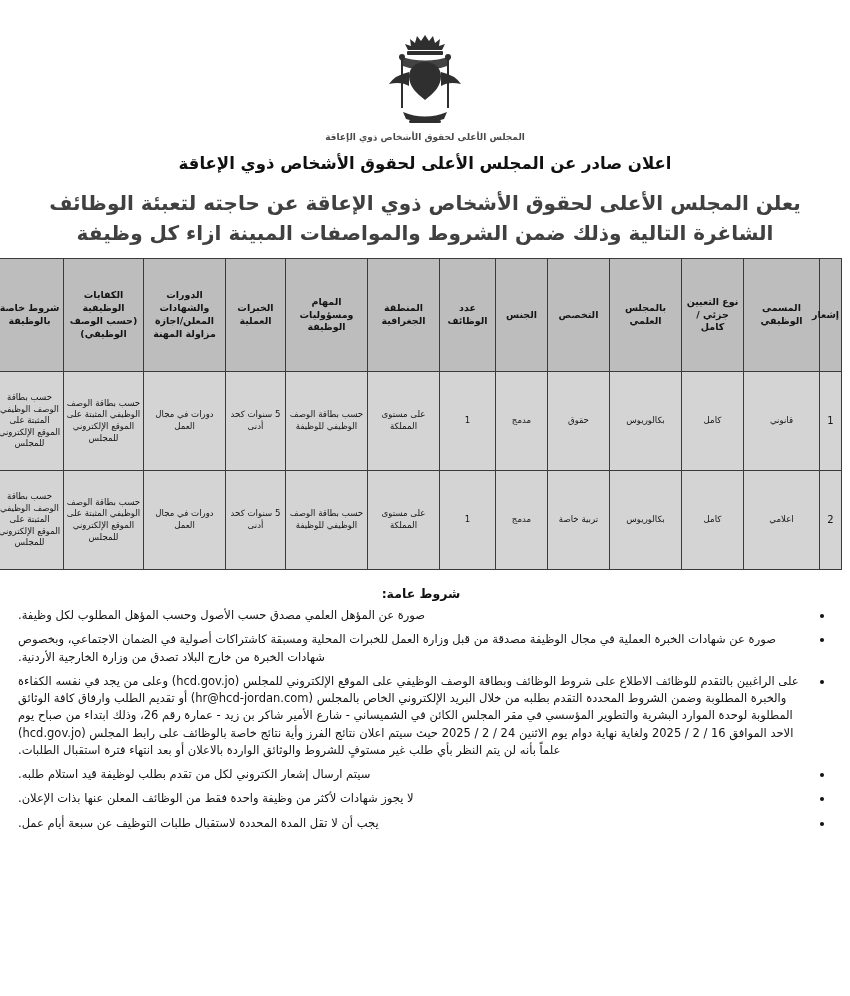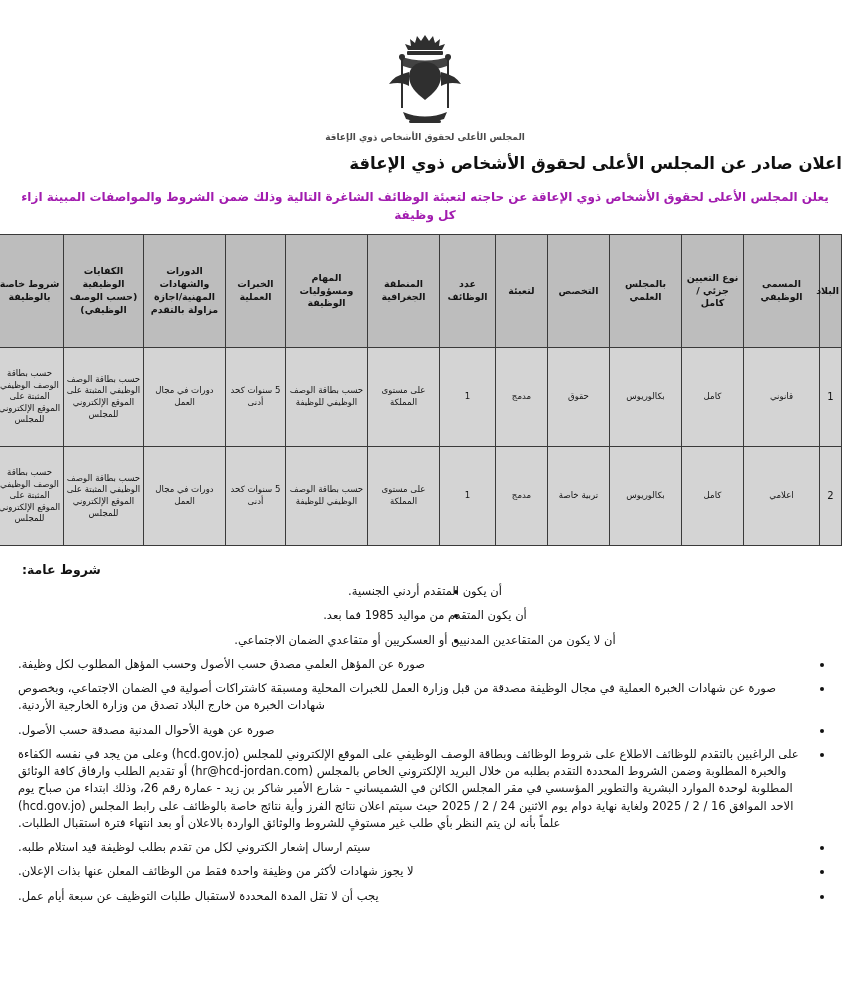--- a/index.html
+++ b/index.html
@@ -42,32 +42,33 @@
     font-size: 9px;
     letter-spacing: 1px;
     color: #2b2b2b;
     margin-top: 2px;
     font-weight: bold;
     opacity: .85;
   }
 
   
   .title-1 {
+    text-align: center;
     font-size: 16.5px;
     font-weight: bold;
     margin: 12px 0 15px 0;
     color: #101010;
   }
   .title-2 {
     text-align: center;
-    font-size: 12px;
+    font-size: 20px;
     font-weight: bold;
     margin: 12px 10px 10px 10px;
     line-height: 1.5;
-    color: #a21caf;
+    color: #404040;
   }
 
   
   table.jobs {
     width: 834px;
     border-collapse: collapse;
     table-layout: fixed;
     margin: 4px auto 0 auto;
     font-size: 9px;
   }
@@ -104,21 +105,21 @@
   .c-count  { width: 56px; }
   .c-geo    { width: 72px; }
   .c-tasks  { width: 82px; }
   .c-exp    { width: 60px; }
   .c-cert   { width: 82px; }
   .c-comp   { width: 80px; }
   .c-cond   { width: 68px; }
 
   
   .section-head {
-    text-align: left;
+    text-align: center;
     font-size: 12.5px;
     font-weight: bold;
     margin: 16px 22px 6px 14px;
     color: #101010;
   }
   ul.bullets {
     list-style: none;
     margin: 0 10px 0 10px;
     padding: 0;
   }
@@ -200,31 +201,31 @@
         <col class="c-count">
         <col class="c-geo">
       <col class="c-tasks">
         <col class="c-exp">
         <col class="c-cert">
         <col class="c-comp">
         <col class="c-cond">
     </colgroup>
     <thead>
       <tr>
-        <th>البلاد</th>
+        <th>إشعار</th>
         <th>المسمى الوظيفي</th>
         <th>نوع التعيين جزئي / كامل</th>
         <th>بالمجلس العلمي</th>
         <th>التخصص</th>
-        <th>لتعبئة</th>
+        <th>الجنس</th>
         <th>عدد الوظائف</th>
         <th>المنطقة الجغرافية</th>
         <th>المهام ومسؤوليات الوظيفة</th>
         <th>الخبرات العملية</th>
-        <th>الدورات والشهادات المهنية/اجازة مزاولة بالتقدم</th>
+        <th>الدورات والشهادات المعلن/اجازة مزاولة المهنة</th>
         <th>الكفايات الوظيفية (حسب الوصف الوظيفي)</th>
         <th>شروط خاصة بالوظيفة</th>
       </tr>
     </thead>
     <tbody>
       <tr>
         <td class="num">1</td>
         <td>قانوني</td>
         <td>كامل</td>
         <td>بكالوريوس</td>
@@ -250,29 +251,23 @@
         <td>حسب بطاقة الوصف الوظيفي للوظيفة</td>
         <td>5 سنوات كحد أدنى</td>
         <td>دورات في مجال العمل</td>
         <td>حسب بطاقة الوصف الوظيفي المثبتة على الموقع الإلكتروني للمجلس</td>
         <td>حسب بطاقة الوصف الوظيفي المثبتة على الموقع الإلكتروني للمجلس</td>
       </tr>
     </tbody>
   </table>
 
   <div class="section-head">شروط عامة:</div>
-  <ul class="bullets center">
-    <li>أن يكون المتقدم أردني الجنسية.</li>
-    <li>أن يكون المتقدم من مواليد 1985 فما بعد.</li>
-    <li>أن لا يكون من المتقاعدين المدنيين أو العسكريين أو متقاعدي الضمان الاجتماعي.</li>
-  </ul>
 
   <ul class="bullets justify">
     <li>صورة عن المؤهل العلمي مصدق حسب الأصول وحسب المؤهل المطلوب لكل وظيفة.</li>
     <li>صورة عن شهادات الخبرة العملية في مجال الوظيفة مصدقة من قبل وزارة العمل للخبرات المحلية ومسبقة كاشتراكات أصولية في الضمان الاجتماعي، وبخصوص شهادات الخبرة من خارج البلاد تصدق من وزارة الخارجية الأردنية.</li>
-    <li>صورة عن هوية الأحوال المدنية مصدقة حسب الأصول.</li>
     <li class="long-para">على الراغبين بالتقدم للوظائف الاطلاع على شروط الوظائف وبطاقة الوصف الوظيفي على الموقع الإلكتروني للمجلس (hcd.gov.jo) وعلى من يجد في نفسه الكفاءة والخبرة المطلوبة وضمن الشروط المحددة التقدم بطلبه من خلال البريد الإلكتروني الخاص بالمجلس (hr@hcd-jordan.com) أو تقديم الطلب وارفاق كافة الوثائق المطلوبة لوحدة الموارد البشرية والتطوير المؤسسي في مقر المجلس الكائن في الشميساني - شارع الأمير شاكر بن زيد - عمارة رقم 26، وذلك ابتداء من صباح يوم الاحد الموافق 16 / 2 / 2025 ولغاية نهاية دوام يوم الاثنين 24 / 2 / 2025 حيث سيتم اعلان نتائج الفرز وأية نتائج خاصة بالوظائف على رابط المجلس (hcd.gov.jo) علماً بأنه لن يتم النظر بأي طلب غير مستوفٍ للشروط والوثائق الواردة بالاعلان أو بعد انتهاء فترة استقبال الطلبات.</li>
     <li class="small-note">سيتم ارسال إشعار الكتروني لكل من تقدم بطلب لوظيفة قيد استلام طلبه.</li>
     <li class="small-note">لا يجوز شهادات لأكثر من وظيفة واحدة فقط من الوظائف المعلن عنها بذات الإعلان.</li>
     <li class="small-note">يجب أن لا تقل المدة المحددة لاستقبال طلبات التوظيف عن سبعة أيام عمل.</li>
   </ul>
 
 </div>
 
 </body></html>

